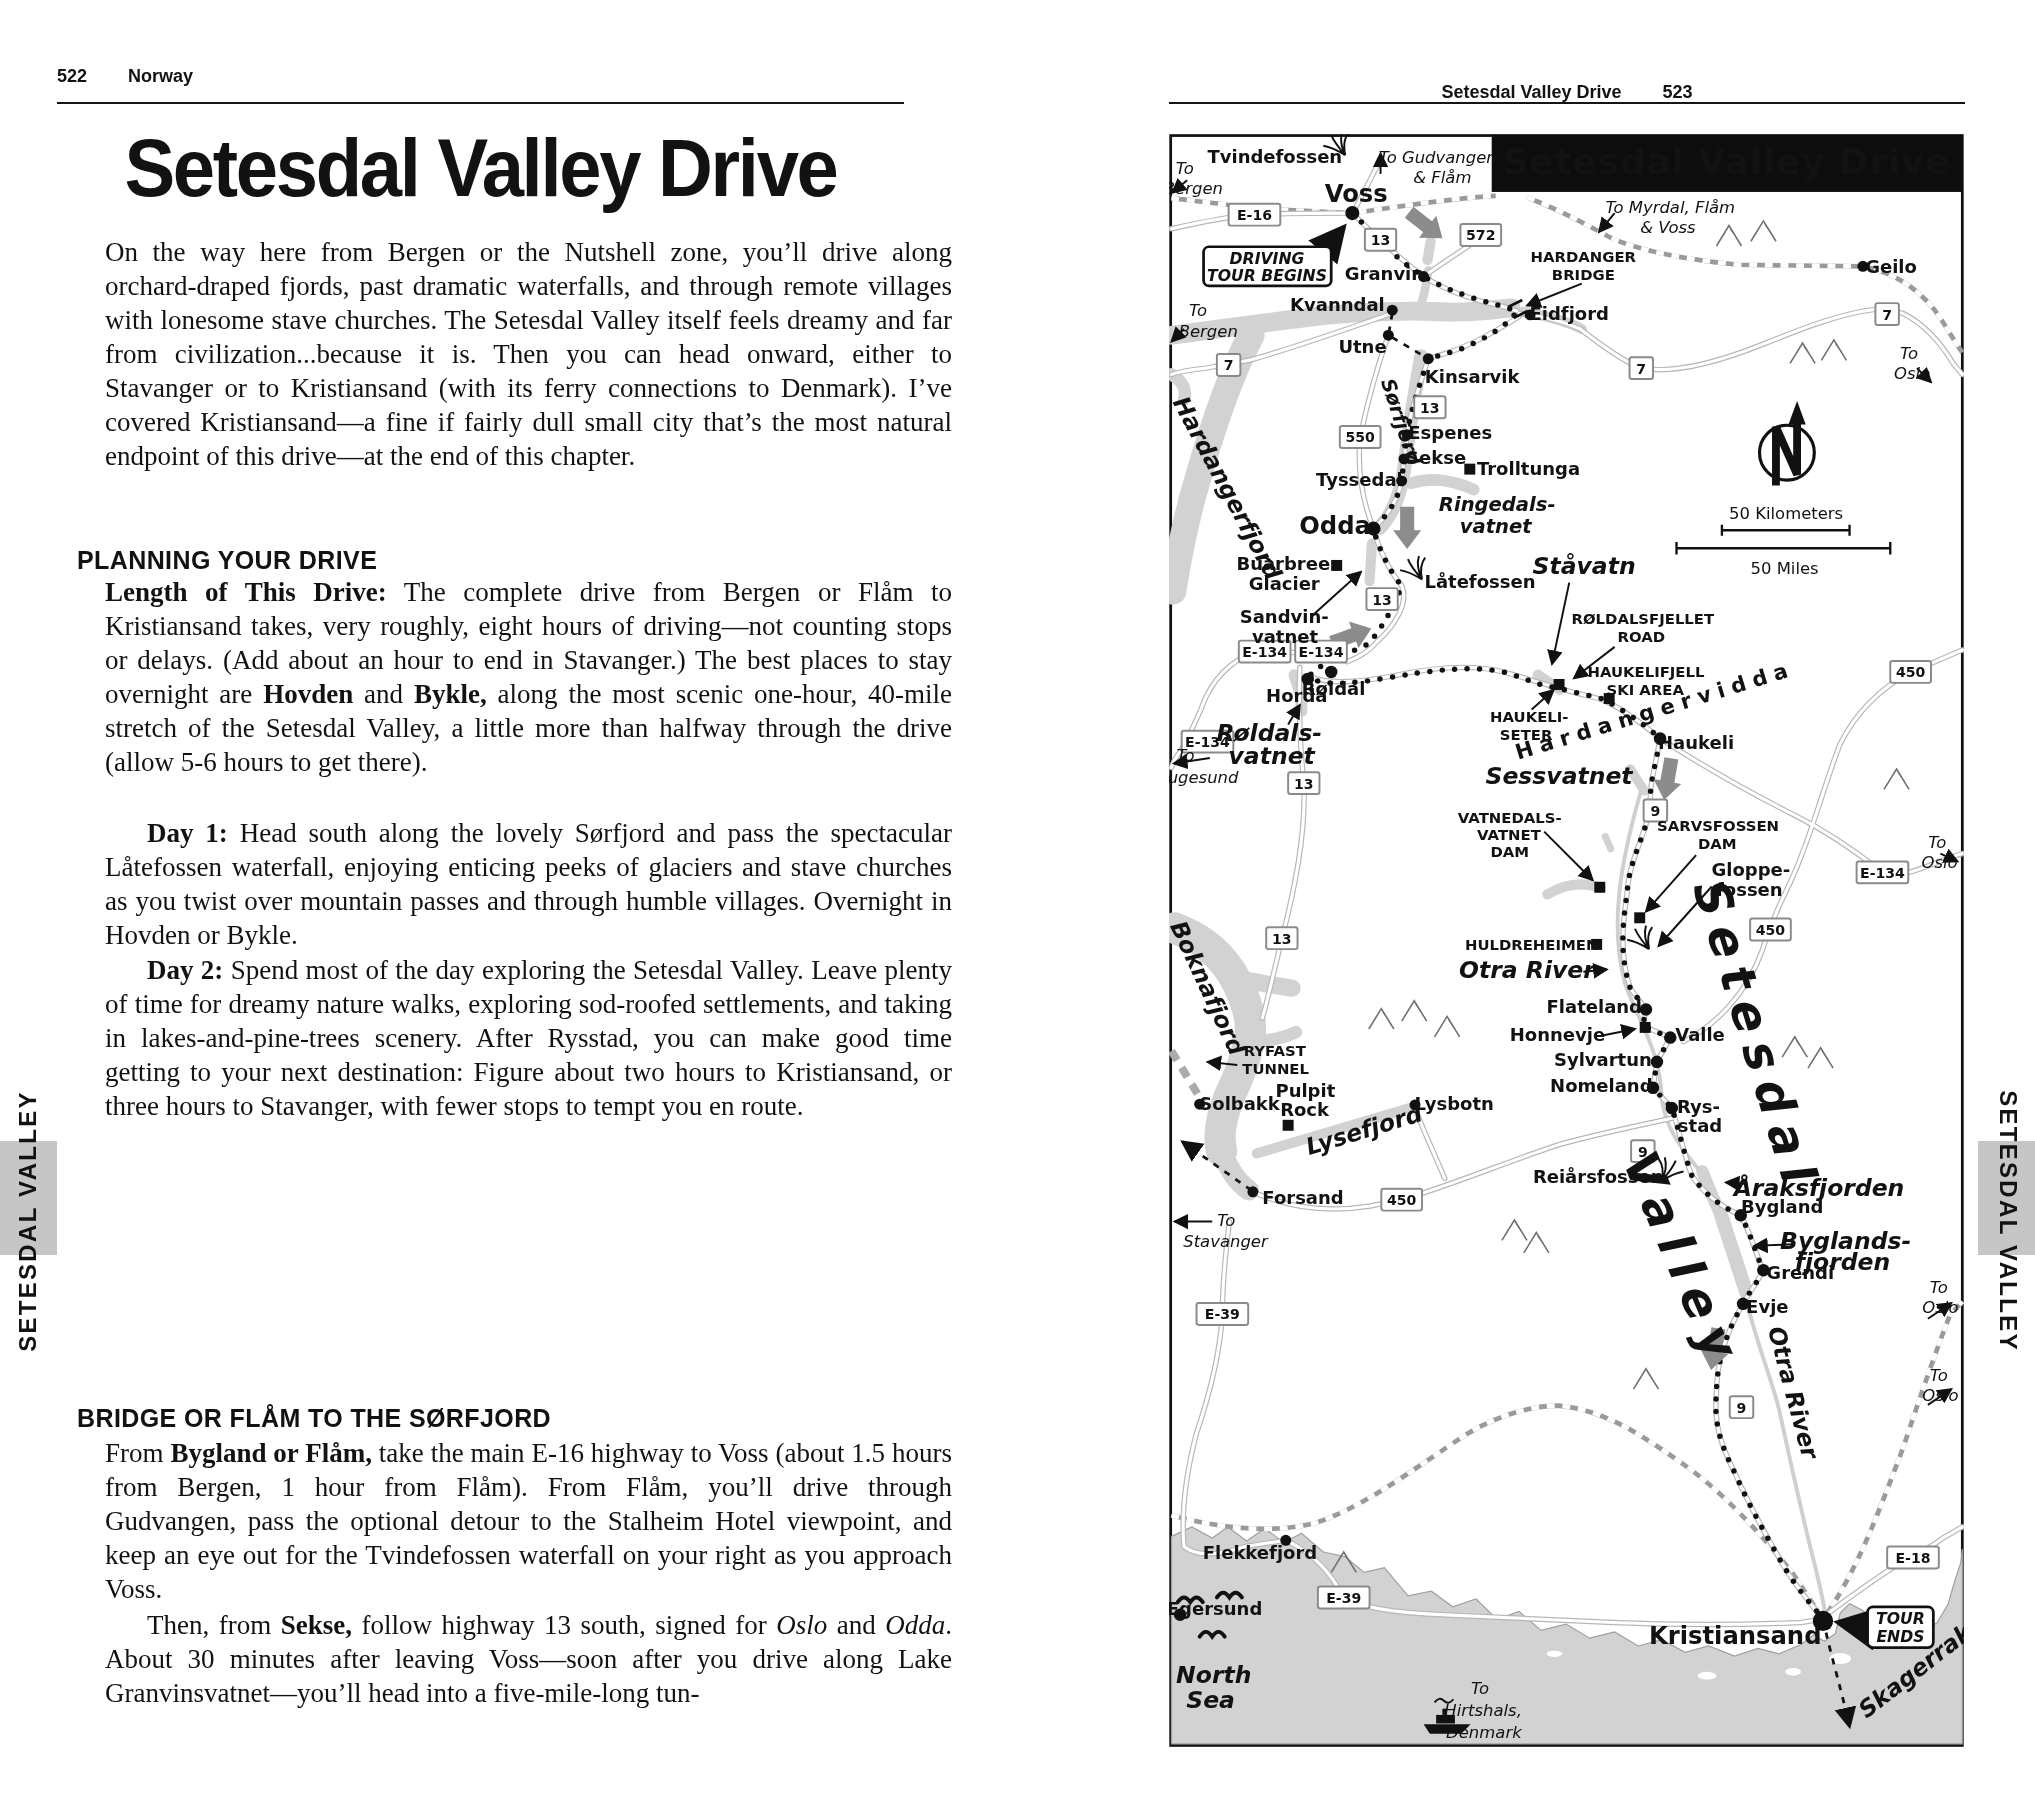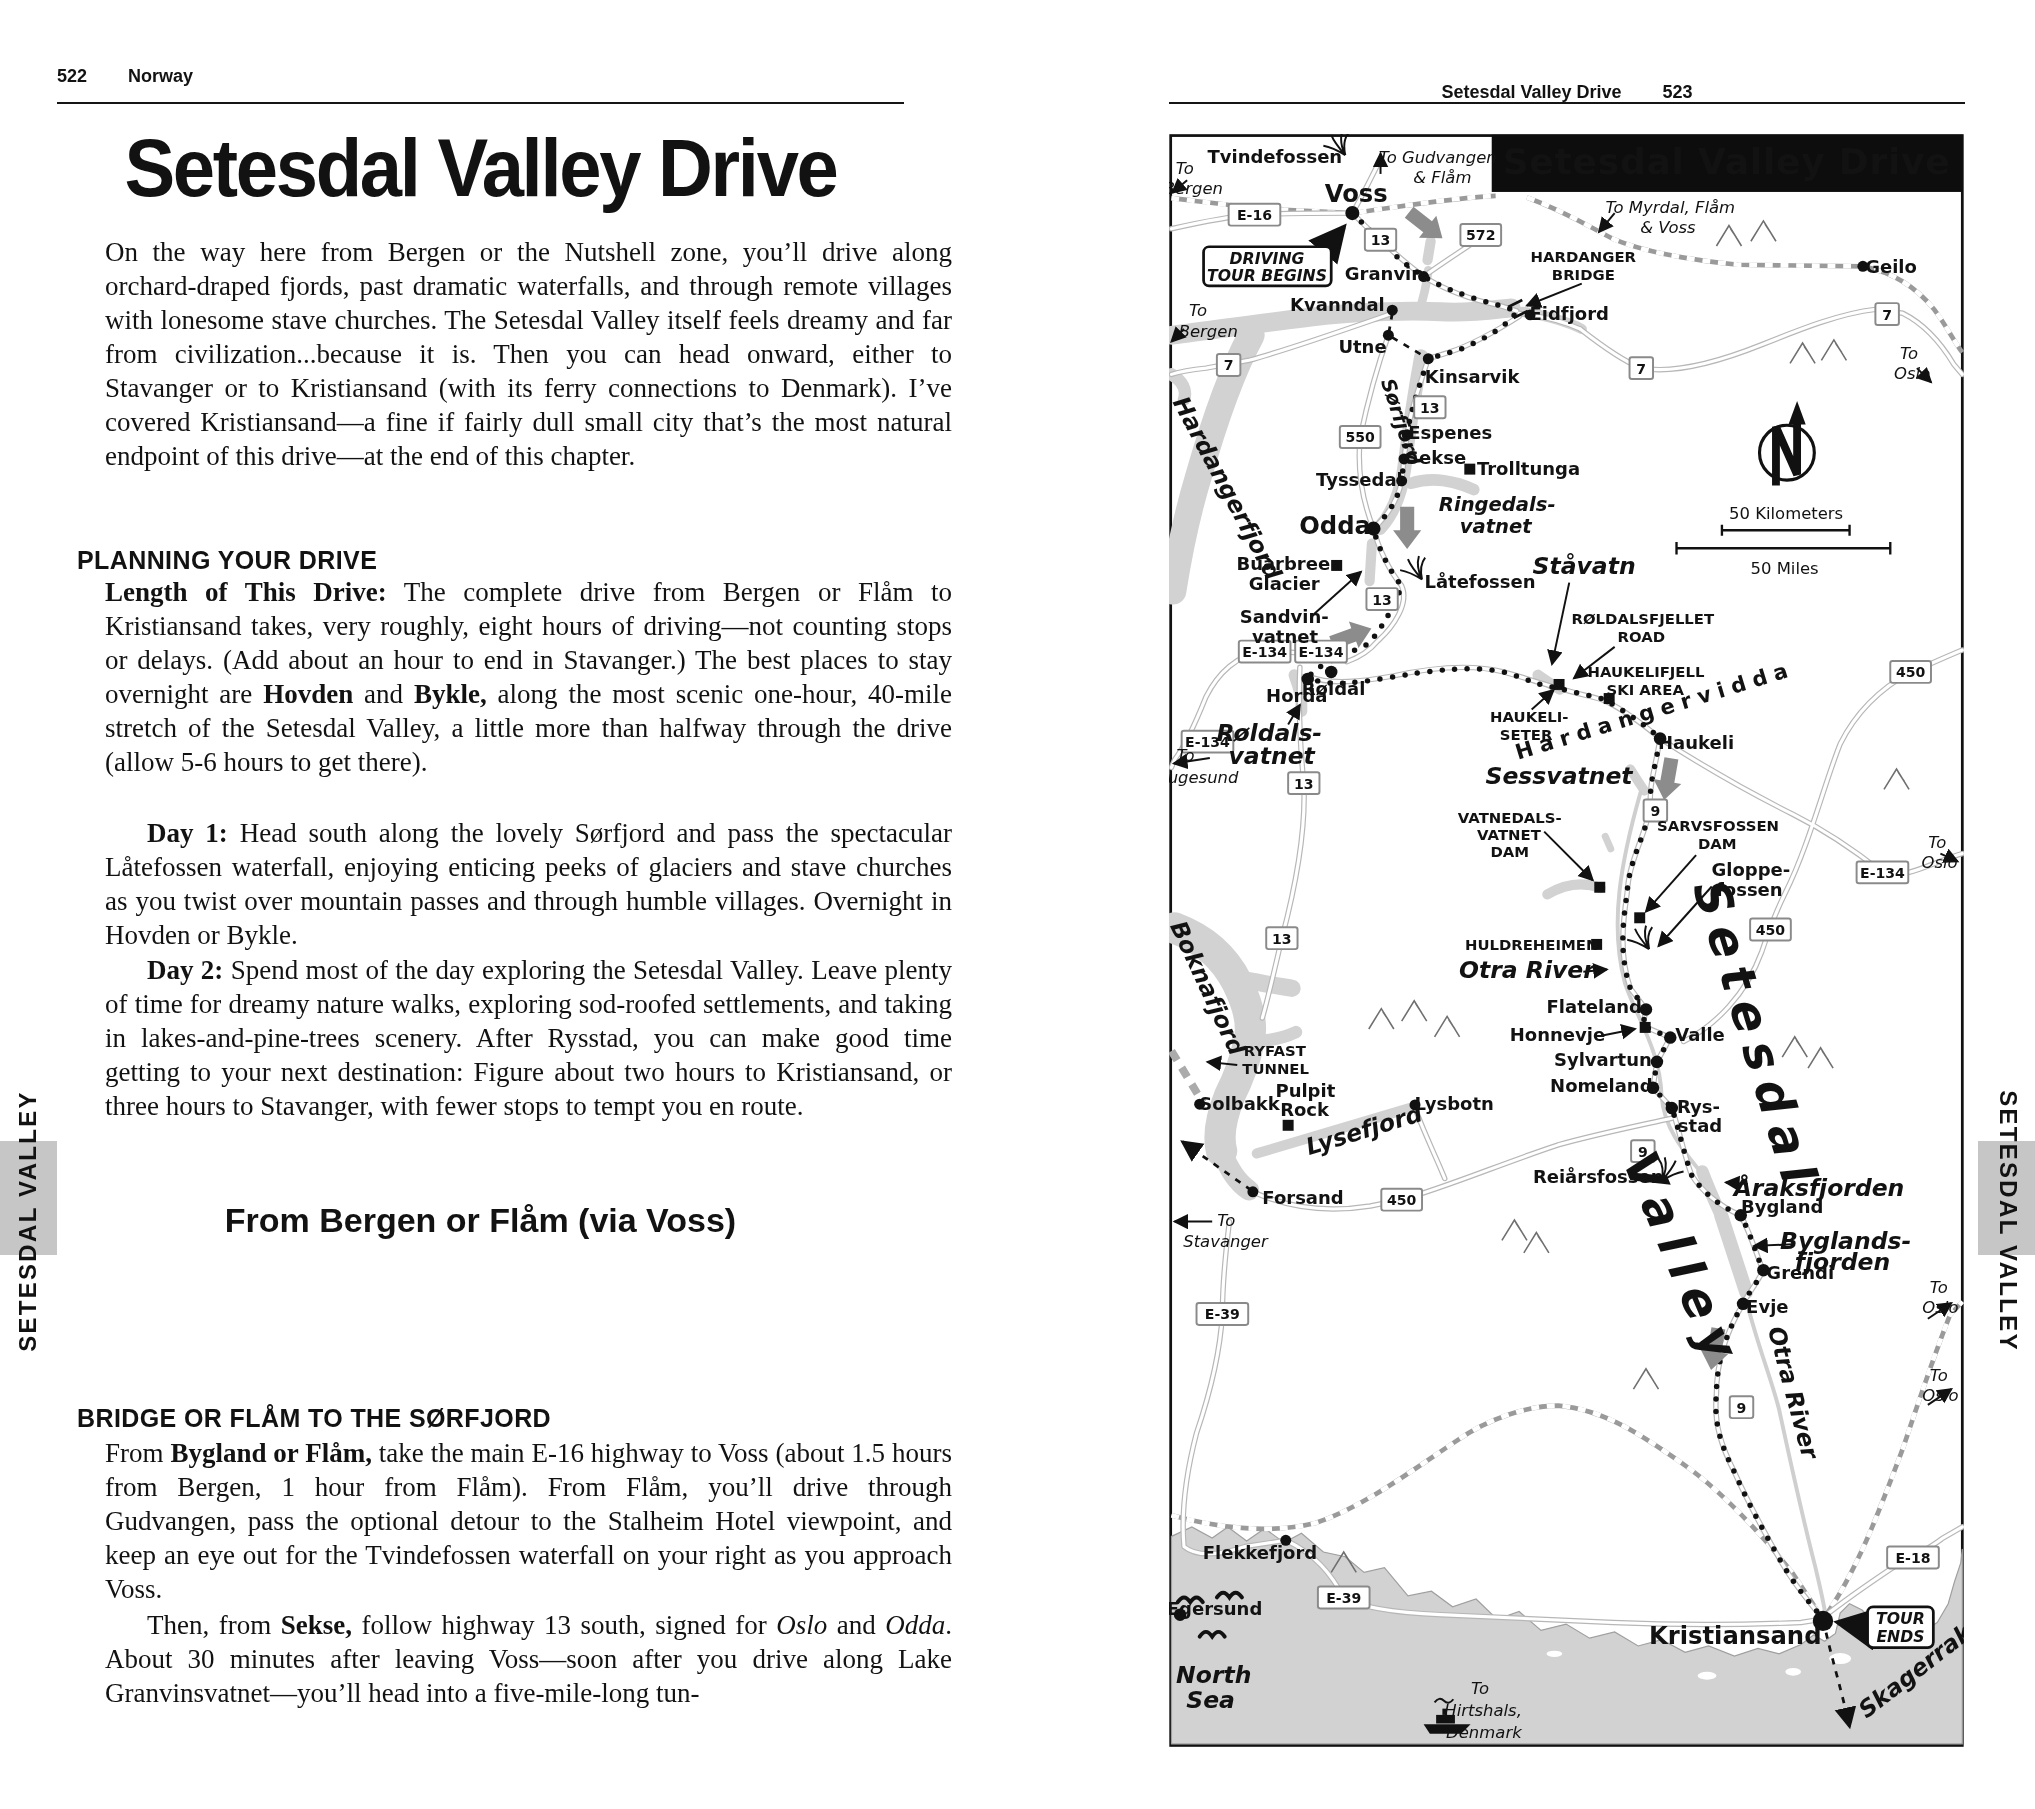--- a/index.html
+++ b/index.html
@@ -66,21 +66,20 @@
 
   <div class="abs h2" style="left:57px;top:546px;">PLANNING YOUR DRIVE</div>
 
   <div class="abs body" style="left:57px;top:575px;width:847px;"><b>Length of This Drive:</b> The complete drive from Bergen or Flåm to Kristiansand takes, very roughly, eight hours of driving—not counting stops or delays. (Add about an hour to end in Stavanger.) The best places to stay overnight are <b>Hovden</b> and <b>Bykle,</b> along the most scenic one-hour, 40-mile stretch of the Setesdal Valley, a little more than halfway through the drive (allow 5-6 hours to get there).</div>
 
   <div class="abs body ind" style="left:57px;top:816px;width:847px;"><b>Day 1:</b> Head south along the lovely Sørfjord and pass the spectacular Låtefossen waterfall, enjoying enticing peeks of glaciers and stave churches as you twist over mountain passes and through humble villages. Overnight in Hovden or Bykle.</div>
 
   <div class="abs body ind" style="left:57px;top:953px;width:847px;"><b>Day 2:</b> Spend most of the day exploring the Setesdal Valley. Leave plenty of time for dreamy nature walks, exploring sod-roofed settlements, and taking in lakes-and-pine-trees scenery. After Rysstad, you can make good time getting to your next destination: Figure about two hours to Kristiansand, or three hours to Stavanger, with fewer stops to tempt you en route.</div>
 
   <div class="abs hc" style="left:57px;top:1198px;width:847px;">
-    <div>From Bergen or Flåm (via Voss)</div>
   </div>
 
 
   <div class="abs h2" style="left:57px;top:1404px;">BRIDGE OR FLÅM TO THE SØRFJORD</div>
 
   <div class="abs body" style="left:57px;top:1436px;width:847px;">From <b>Bygland or Flåm,</b> take the main E-16 highway to Voss (about 1.5 hours from Bergen, 1 hour from Flåm). From Flåm, you’ll drive through Gudvangen, pass the optional detour to the Stalheim Hotel viewpoint, and keep an eye out for the Tvindefossen waterfall on your right as you approach Voss.</div>
 
   <div class="abs body ind" style="left:57px;top:1608px;width:847px;">Then, from <b>Sekse,</b> follow highway 13 south, signed for <i>Oslo</i> and <i>Odda</i>. About 30 minutes after leaving Voss—soon after you drive along Lake Granvinsvatnet—you’ll head into a five-mile-long tun-</div>
 
   <div class="abs tabblock" style="left:0;top:1141px;width:57px;height:114px;"></div>

